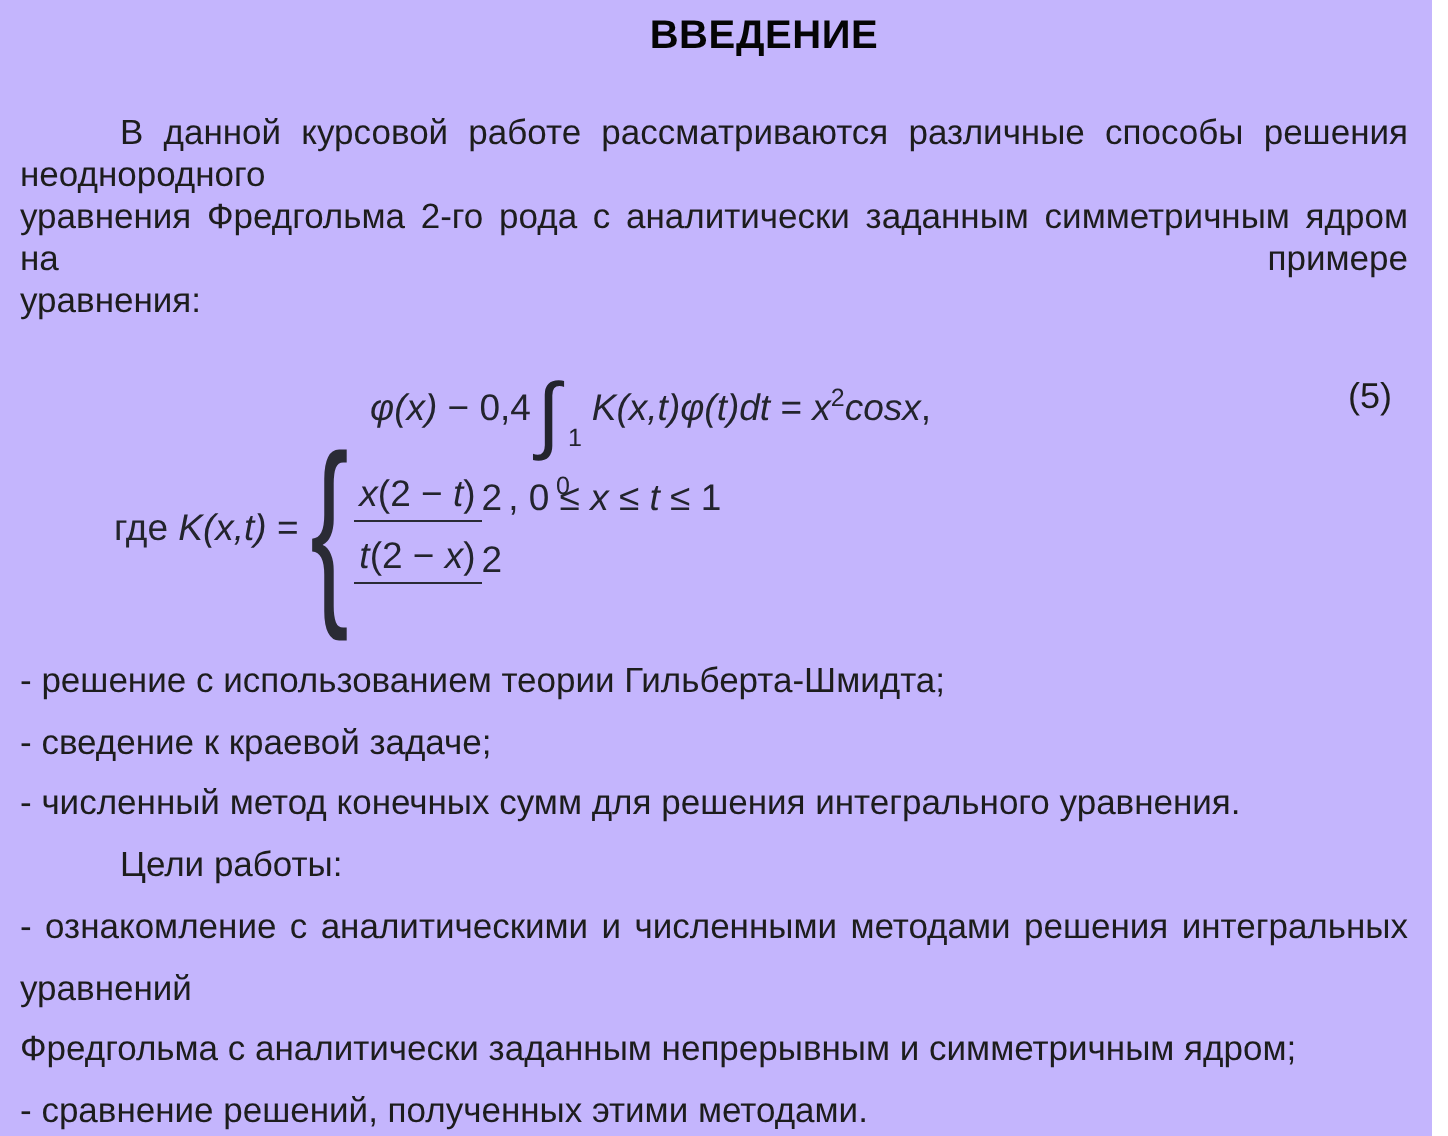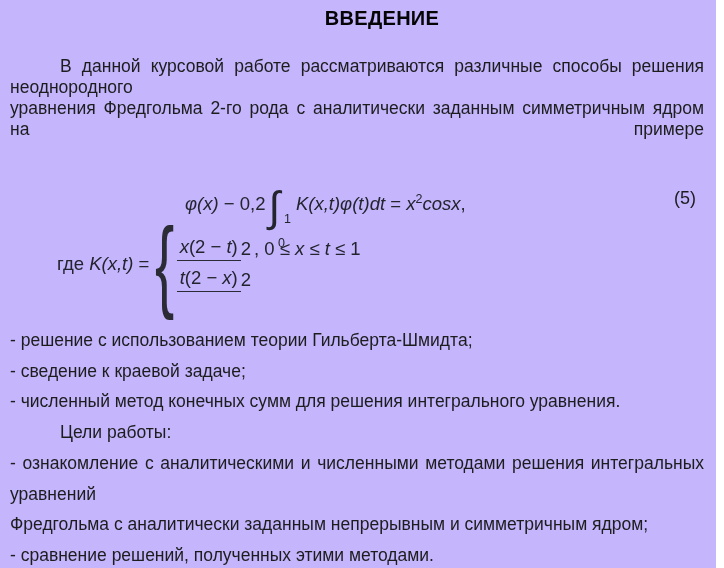--- a/index.html
+++ b/index.html
@@ -71,24 +71,25 @@
 </head>
 <body>
 
 <div class="page">
 
   <div class="title">ВВЕДЕНИЕ</div>
 
   <div class="intro">
     <div class="jline ind">В данной курсовой работе рассматриваются различные способы решения неоднородного</div>
     <div class="jline">уравнения Фредгольма 2-го рода с аналитически заданным симметричным ядром на примере</div>
+    <div>уравнения:</div>
   </div>
 
   <div class="equation">
-    <span class="it">φ(x)</span><span class="up"> − 0,2</span><span class="eq-int">∫</span><span class="eq-lims">
+    <span class="it">φ(x)</span><span class="up"> − 0,4</span><span class="eq-int">∫</span><span class="eq-lims">
         <span class="u">1</span>
         <span class="l">0</span>
       </span><span class="it">K(x,t)φ(t)dt</span><span class="up"> = </span><span class="it">x</span><span class="exp">2</span><span class="it">cosx</span><span class="up">,</span>
   </div>
   <div class="eq-number">(5)</div>
 
   <div class="kernel">
     <span><span class="up">где </span><span class="it">K(x,t)</span><span class="up"> = </span></span>
     <span class="brace">{</span>
     <div class="cases">

